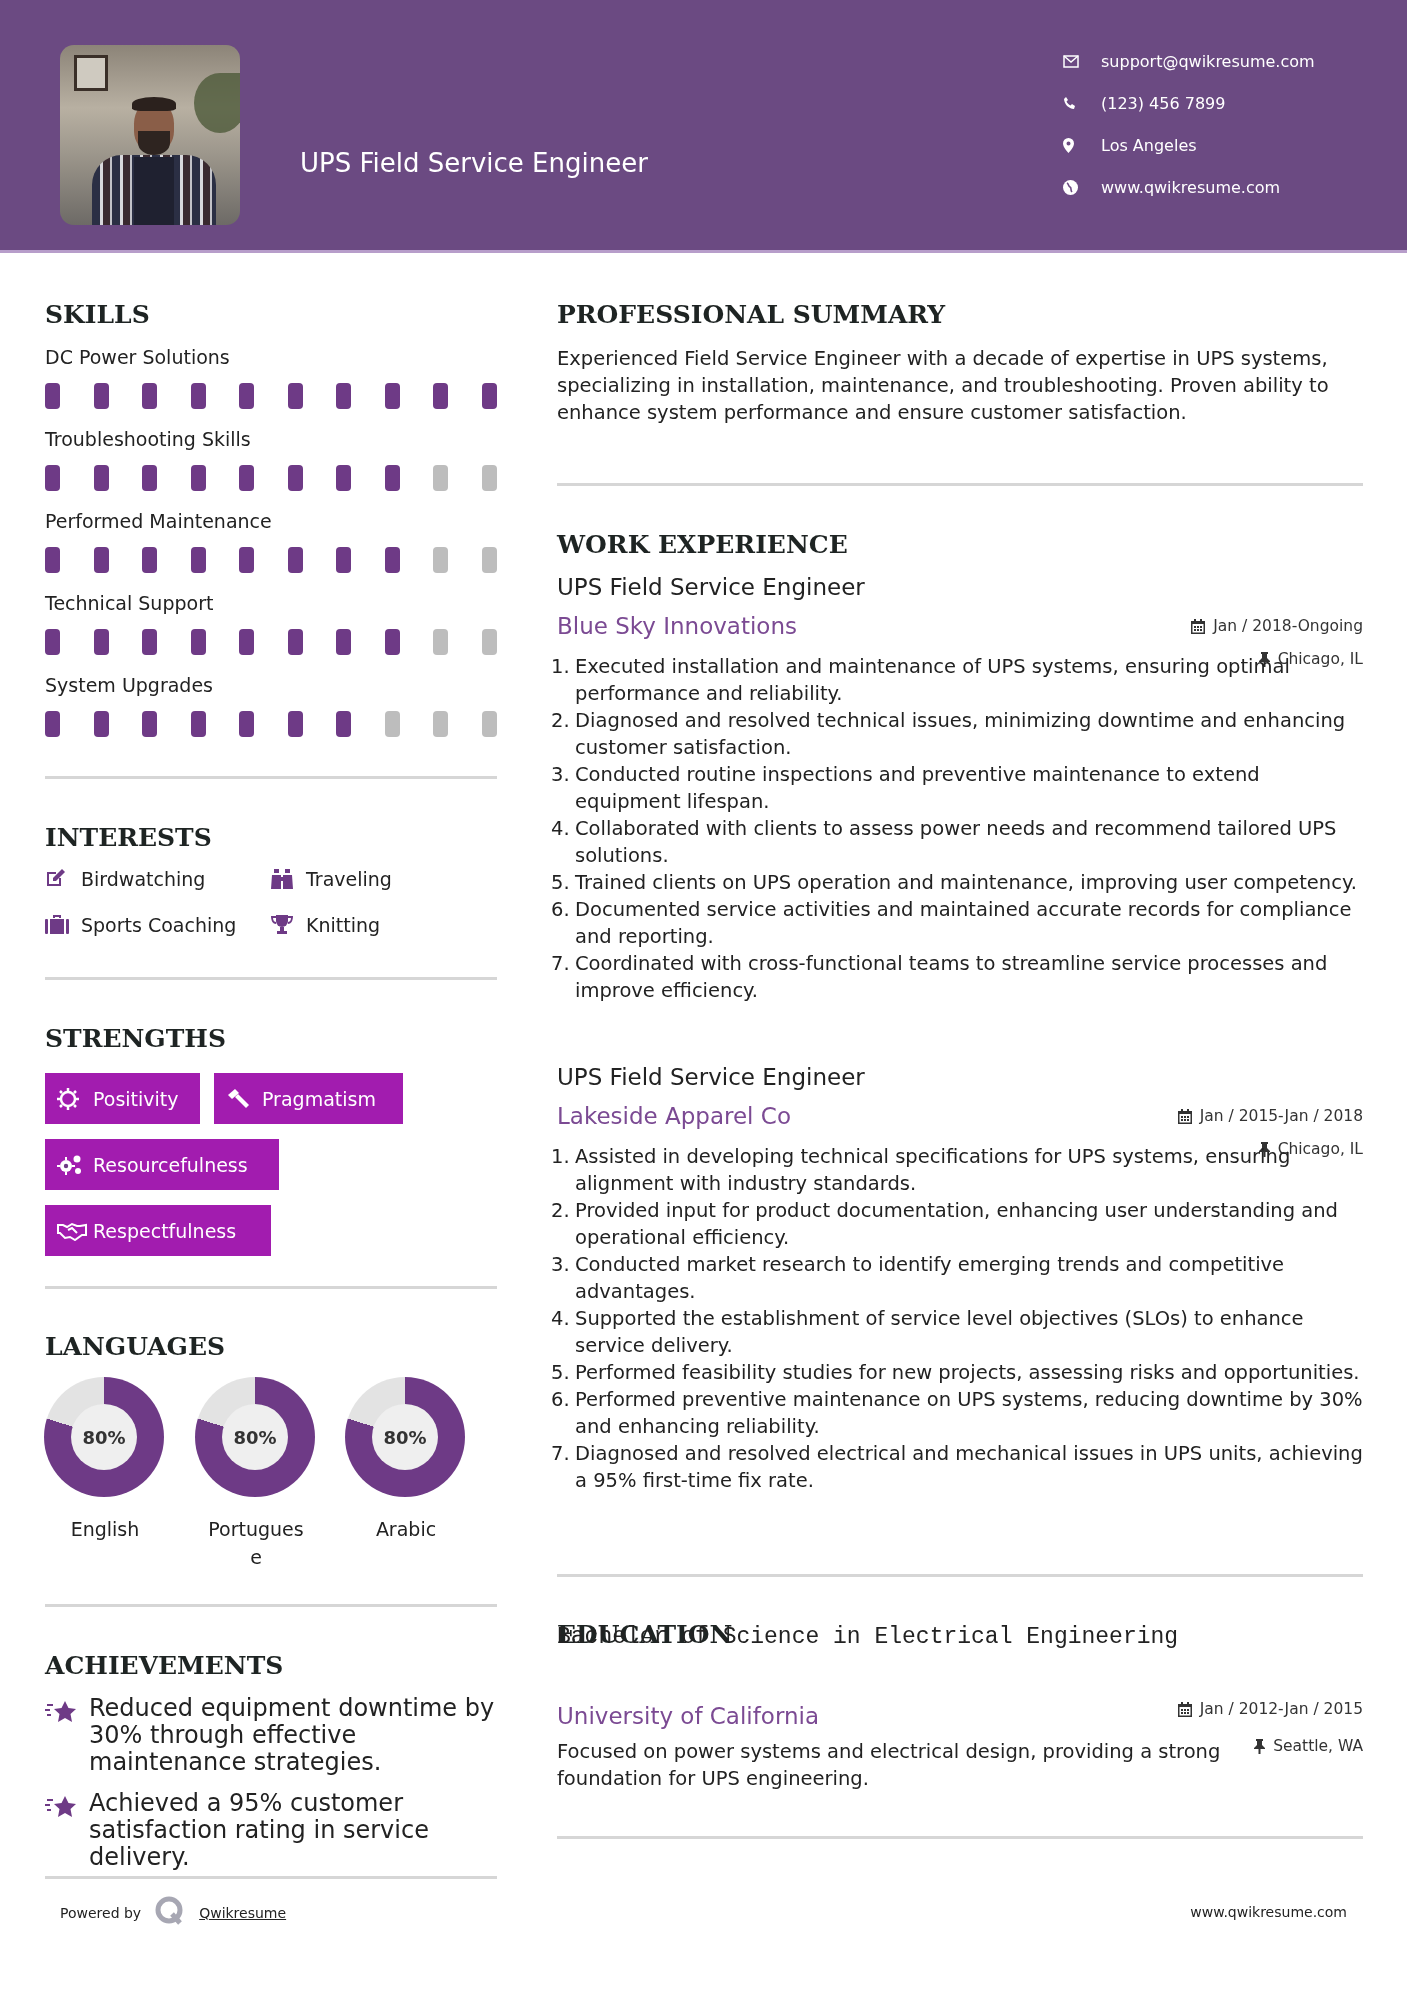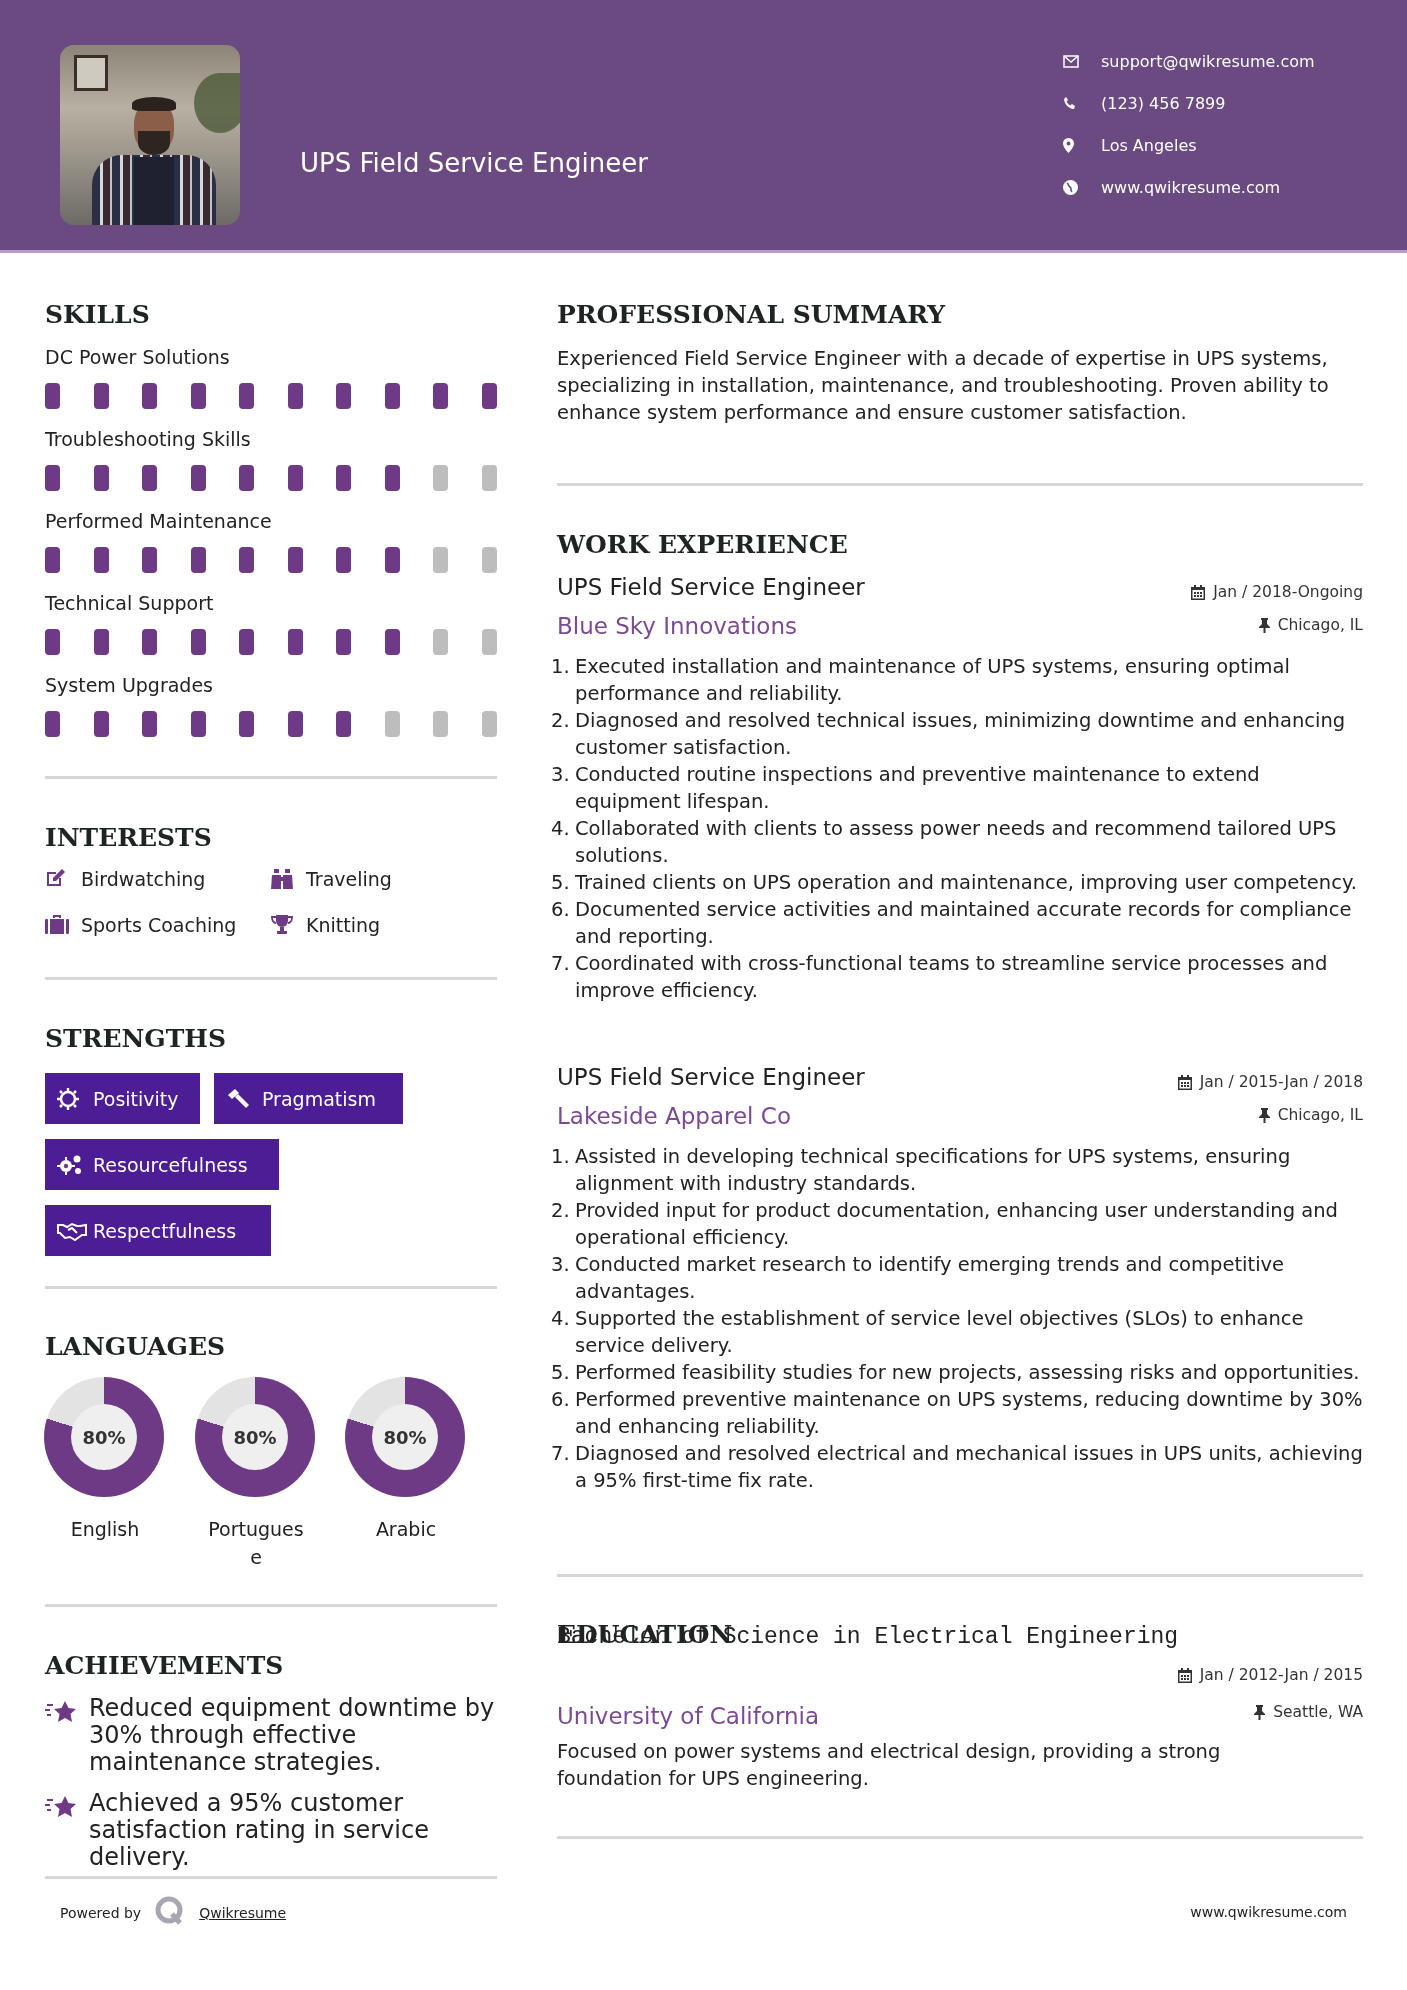--- a/index.html
+++ b/index.html
@@ -36,39 +36,39 @@
   .dots { position: absolute; left: 45px; display: flex; gap: 33.5px; }
   .dot { width: 15px; height: 26px; border-radius: 4px; background: #6e3a86; }
   .dot.off { background: #bdbdbd; }
 
   
   .interest { position: absolute; display: flex; align-items: flex-start; font-size: 19px; color: #222; white-space: nowrap; }
   .interest .ic { width: 36px; display: inline-flex; align-items: center; }
   .interest svg { fill: #6e3a86; }
 
   
-  .badge { position: absolute; height: 51px; background: #4c1d95; color: #fff; display: flex; align-items: center; padding: 0 12px; font-size: 19px; white-space: nowrap; }
+  .badge { position: absolute; height: 51px; background: #a21caf; color: #fff; display: flex; align-items: center; padding: 0 12px; font-size: 19px; white-space: nowrap; }
   .badge .ic { width: 36px; display: inline-flex; align-items: center; }
   .badge svg { fill: #fff; }
 
   
   .lang { position: absolute; width: 122px; text-align: center; }
   .donut { width: 120px; height: 120px; border-radius: 50%; position: relative; }
   .donut .inner { position: absolute; left: 27px; top: 27px; width: 66px; height: 66px; border-radius: 50%; background: #efefef; display: flex; align-items: center; justify-content: center; font-weight: bold; font-size: 18px; color: #333; }
   .lang .lname { margin-top: 18px; font-size: 19px; color: #222; line-height: 28px; word-break: break-all; padding: 0 10px; }
 
   
   .ach { position: absolute; left: 45px; width: 450px; display: flex; font-size: 24px; line-height: 27px; color: #222; }
   .ach .ic { width: 44px; flex: none; padding-top: 4px; }
 
   
   .para { position: absolute; font-size: 19.5px; line-height: 27px; color: #222; }
   .job-title { position: absolute; left: 557px; font-size: 23px; color: #222; white-space: nowrap; }
   .company { position: absolute; left: 557px; font-size: 23px; color: #7b4a93; white-space: nowrap; }
-  .meta { position: absolute; right: 44px; font-size: 15.5px; color: #333; display: flex; align-items: center; white-space: nowrap; }
+  .meta { position: absolute; right: 44px; font-size: 15.5px; color: #333; display: flex; align-items: center; white-space: nowrap; margin-top: 34px; }
   .meta svg { fill: #333; margin-right: 8px; }
   ol.duties { position: absolute; left: 575px; width: 790px; font-size: 19.5px; line-height: 27px; color: #222; padding-left: 0; list-style: none; counter-reset: d; }
   ol.duties li { position: relative; padding-left: 0; counter-increment: d; }
   ol.duties li::before { content: counter(d) "."; position: absolute; left: -24px; }
 
   .footer-left { position: absolute; left: 60px; top: 1896px; display: flex; align-items: center; font-size: 14px; color: #222; }
   .footer-left .q { margin: 0 14px; }
   .footer-left a { color: #222; text-decoration: underline; }
   .footer-right { position: absolute; right: 60px; top: 1904px; font-size: 14px; color: #222; }
 </style>

